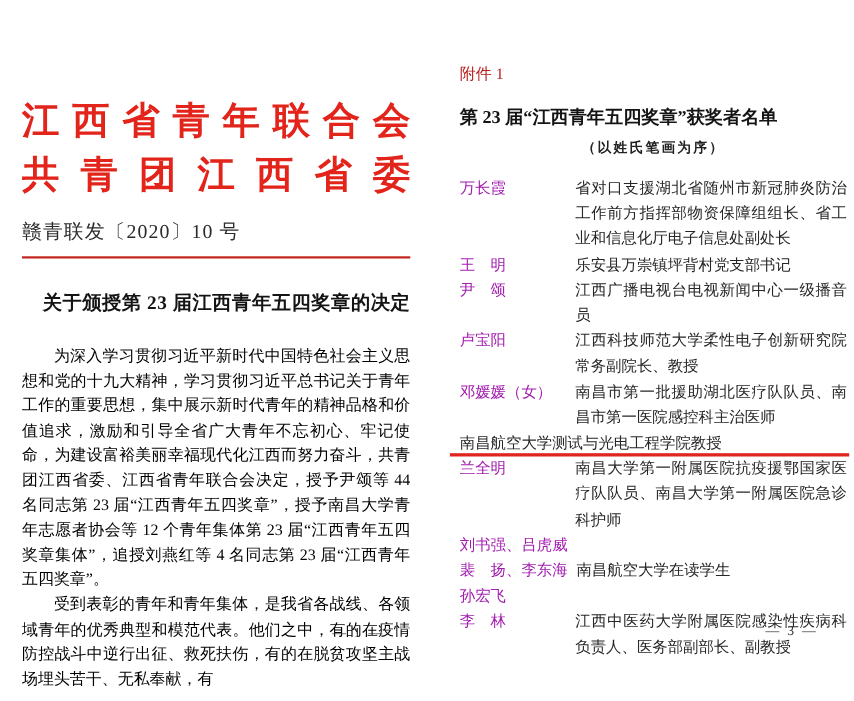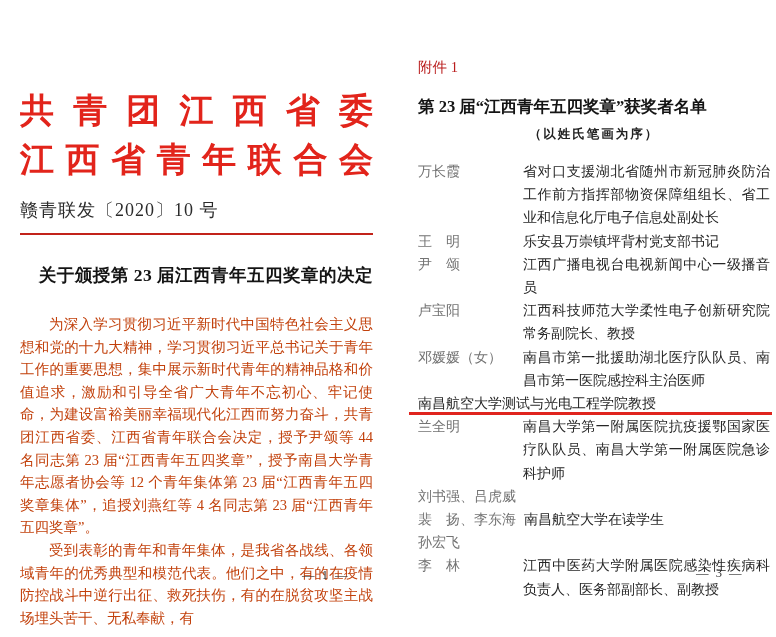--- a/index.html
+++ b/index.html
@@ -16,49 +16,49 @@
   .red-header { margin-top:86px; }
   .red-header .hline {
     font-size:34px; font-weight:bold; color:#e2241b;
     line-height:49px; width:100%;
     text-align:justify; text-align-last:justify;
     white-space:nowrap;
   }
   .doc-number { text-align:left; margin-top:14px; font-size:18px; color:#2b2b2b; letter-spacing:1px; }
   .red-rule { height:2px; background:#c2231a; margin-top:11px; }
   .doc-title { text-align:right; font-weight:bold; font-size:17.5px; color:#141414; margin-top:28px; letter-spacing:0.5px; }
-  .body-text { margin-top:26px; font-size:14.5px; line-height:22.6px; text-align:justify; color:#c2410c; }
+  .body-text { margin-top:26px; font-size:14.5px; line-height:22.6px; text-align:justify; color:#000000; }
   .body-text p { margin:0; text-indent:2em; }
   
   .right-page { position:absolute; left:418px; top:0; width:352px; }
   .attachment { font-size:14.5px; margin-top:58px; color:#b91c1c; }
   .r-title { font-weight:bold; font-size:16.5px; color:#141414; margin-top:19px; }
   .r-subtitle { text-align:center; font-size:12.5px; font-weight:bold; color:#222; margin-top:8px; letter-spacing:2px; }
   .entries { margin-top:17px; font-size:14px; line-height:23.2px; }
   .entry { display:flex; position:relative; }
-  .entry-name { min-width:97px; white-space:nowrap; padding-right:8px; color:#737373; }
+  .entry-name { min-width:97px; white-space:nowrap; padding-right:8px; color:#a21caf; }
   .entry-desc { flex:1; text-align:justify; color:#262626; }
   .entry.highlight::after {
     content:""; position:absolute; left:-9px; right:-2px; bottom:0px;
     height:3px; background:#e0241e;
   }
   
   .page-num { position:absolute; font-size:12.5px; color:#333; letter-spacing:2px; }
   .page-num.left  { left:302px; top:568px; }
   .page-num.right { left:696px; top:566px; }
 </style>
 </head>
 <body>
 
 <div class="canvas">
 
   <div class="left-page">
     <div class="red-header">
+      <div class="hline">江西省青年联合会</div>
       <div class="hline">共青团江西省委</div>
-      <div class="hline">江西省青年联合会</div>
     </div>
     <div class="doc-number">赣青联发〔2020〕10 号</div>
     <div class="red-rule"></div>
     <div class="doc-title">关于颁授第 23 届江西青年五四奖章的决定</div>
     <div class="body-text">
       <p>为深入学习贯彻习近平新时代中国特色社会主义思想和党的十九大精神，学习贯彻习近平总书记关于青年工作的重要思想，集中展示新时代青年的精神品格和价值追求，激励和引导全省广大青年不忘初心、牢记使命，为建设富裕美丽幸福现代化江西而努力奋斗，共青团江西省委、江西省青年联合会决定，授予尹颂等 44 名同志第 23 届“江西青年五四奖章”，授予南昌大学青年志愿者协会等 12 个青年集体第 23 届“江西青年五四奖章集体”，追授刘燕红等 4 名同志第 23 届“江西青年五四奖章”。</p>
       <p>受到表彰的青年和青年集体，是我省各战线、各领域青年的优秀典型和模范代表。他们之中，有的在疫情防控战斗中逆行出征、救死扶伤，有的在脱贫攻坚主战场埋头苦干、无私奉献，有</p>
     </div>
   </div>
 

